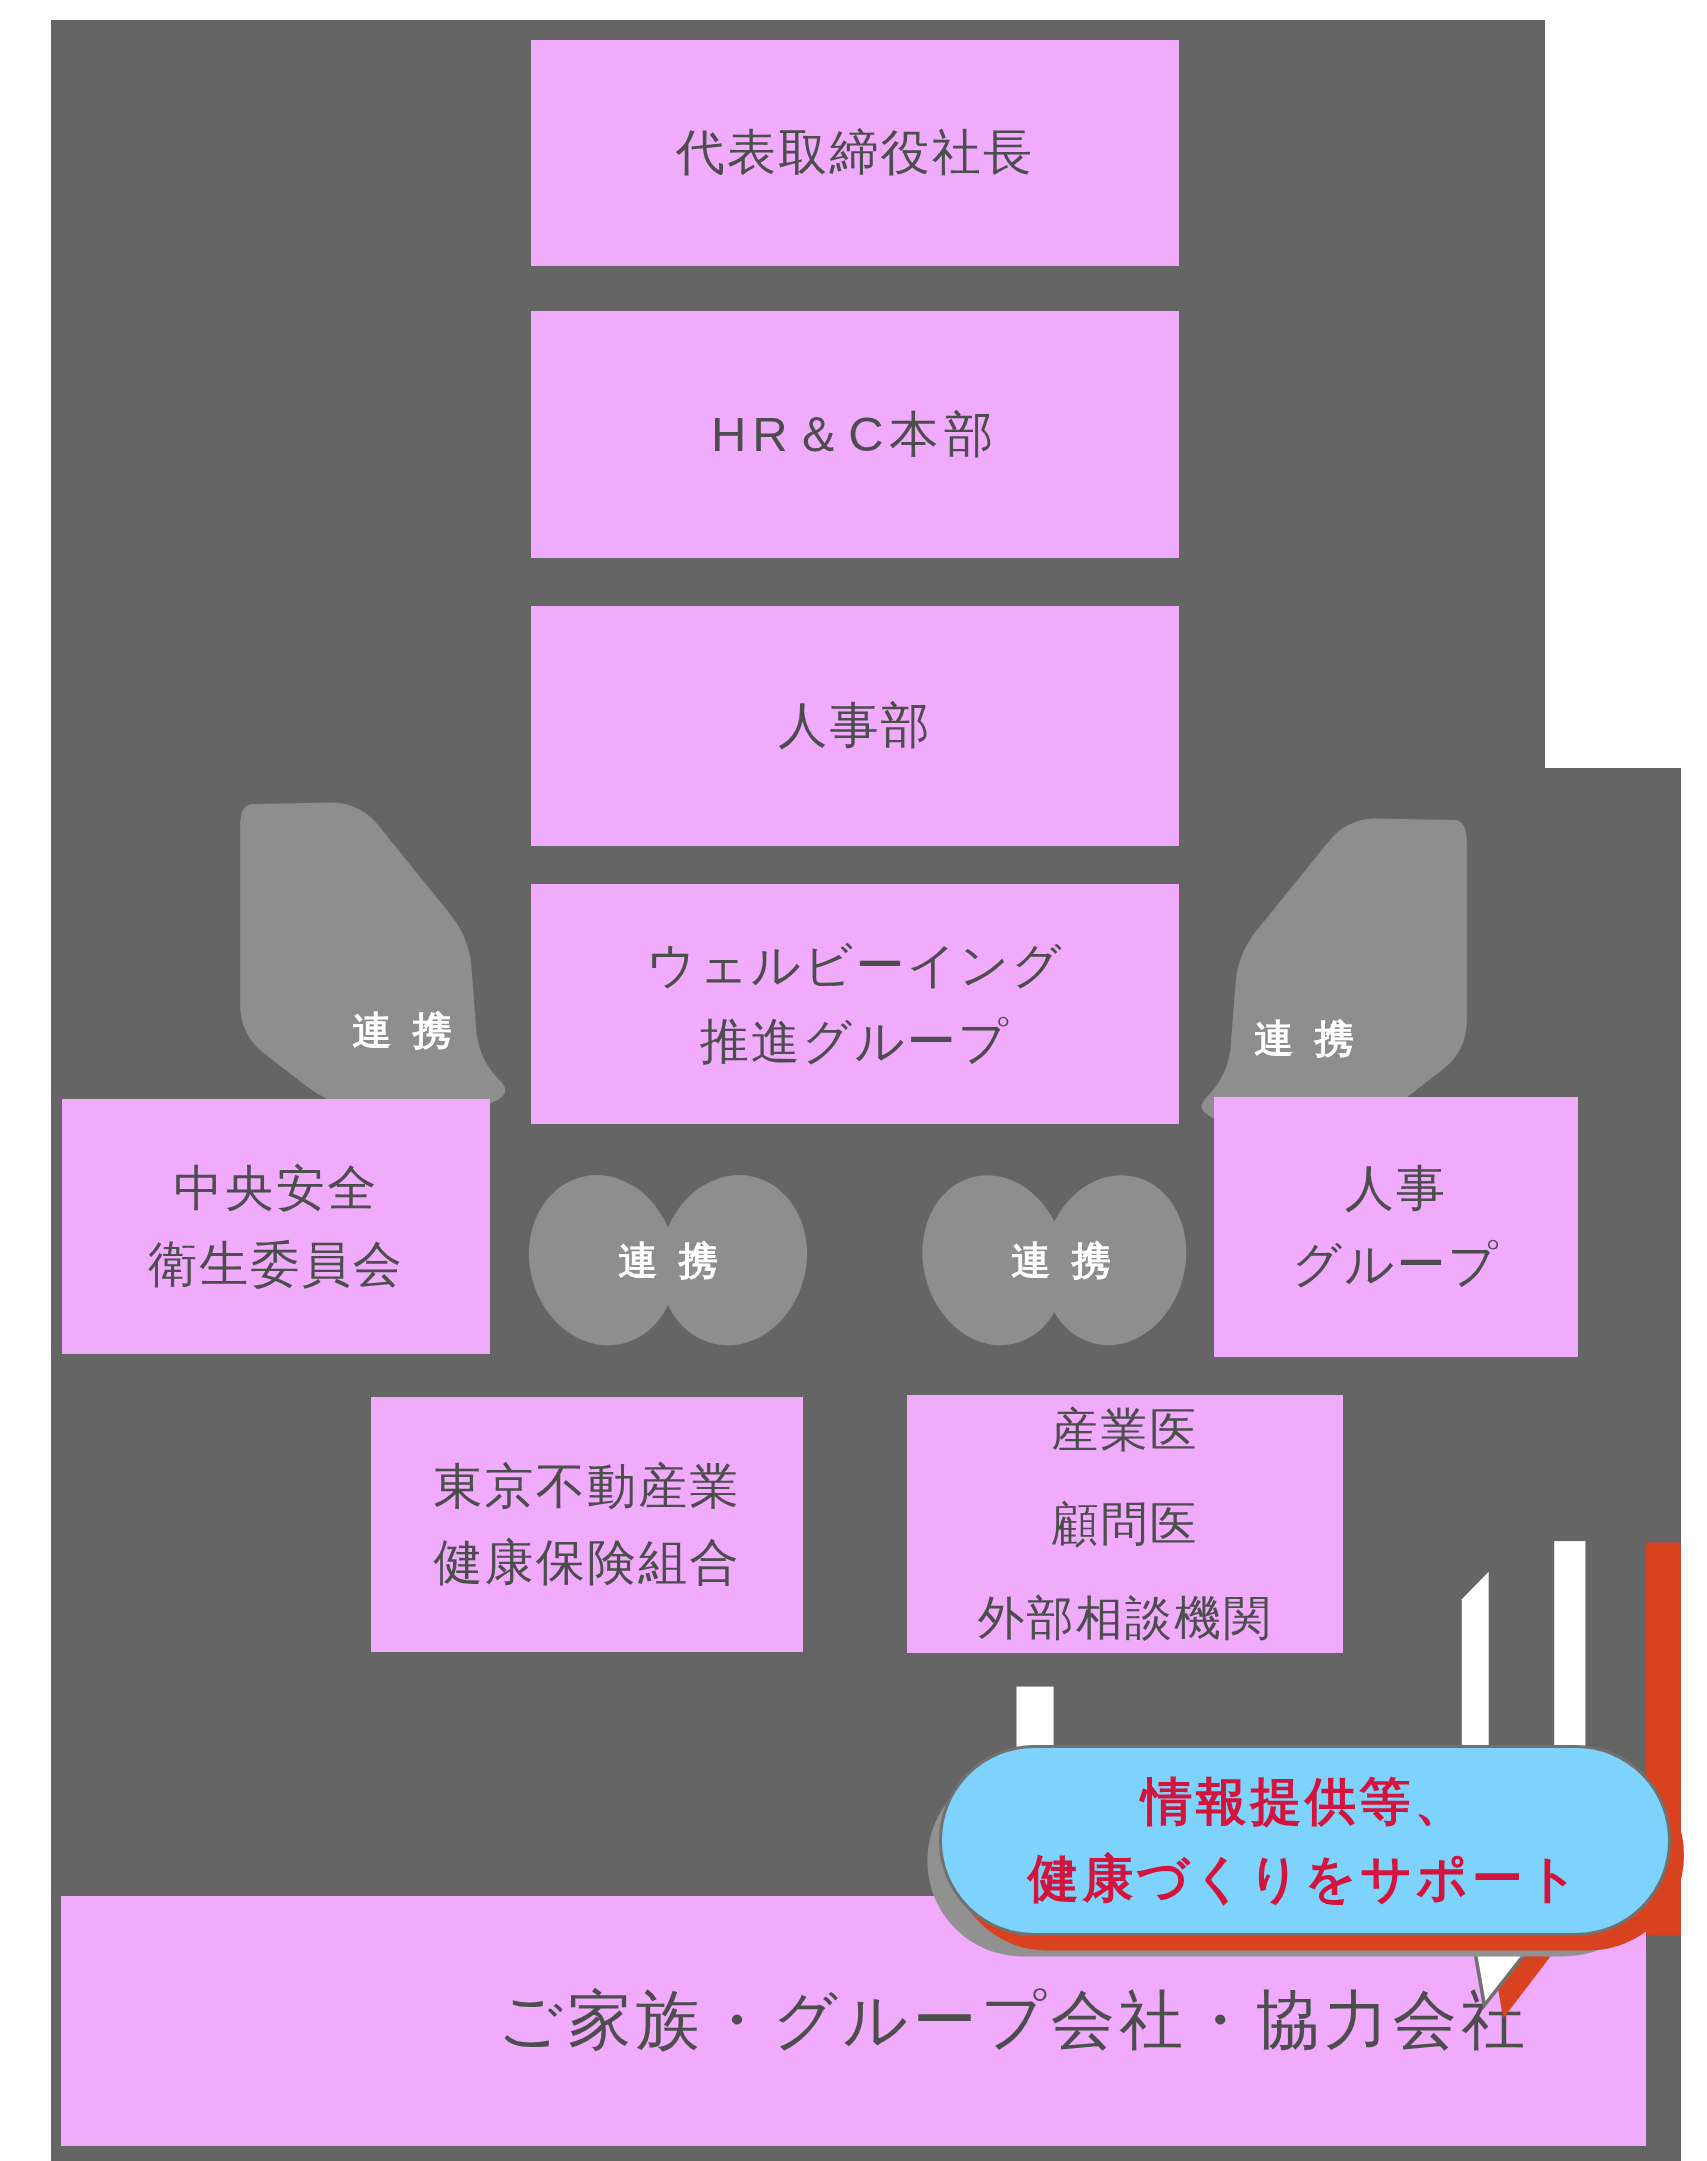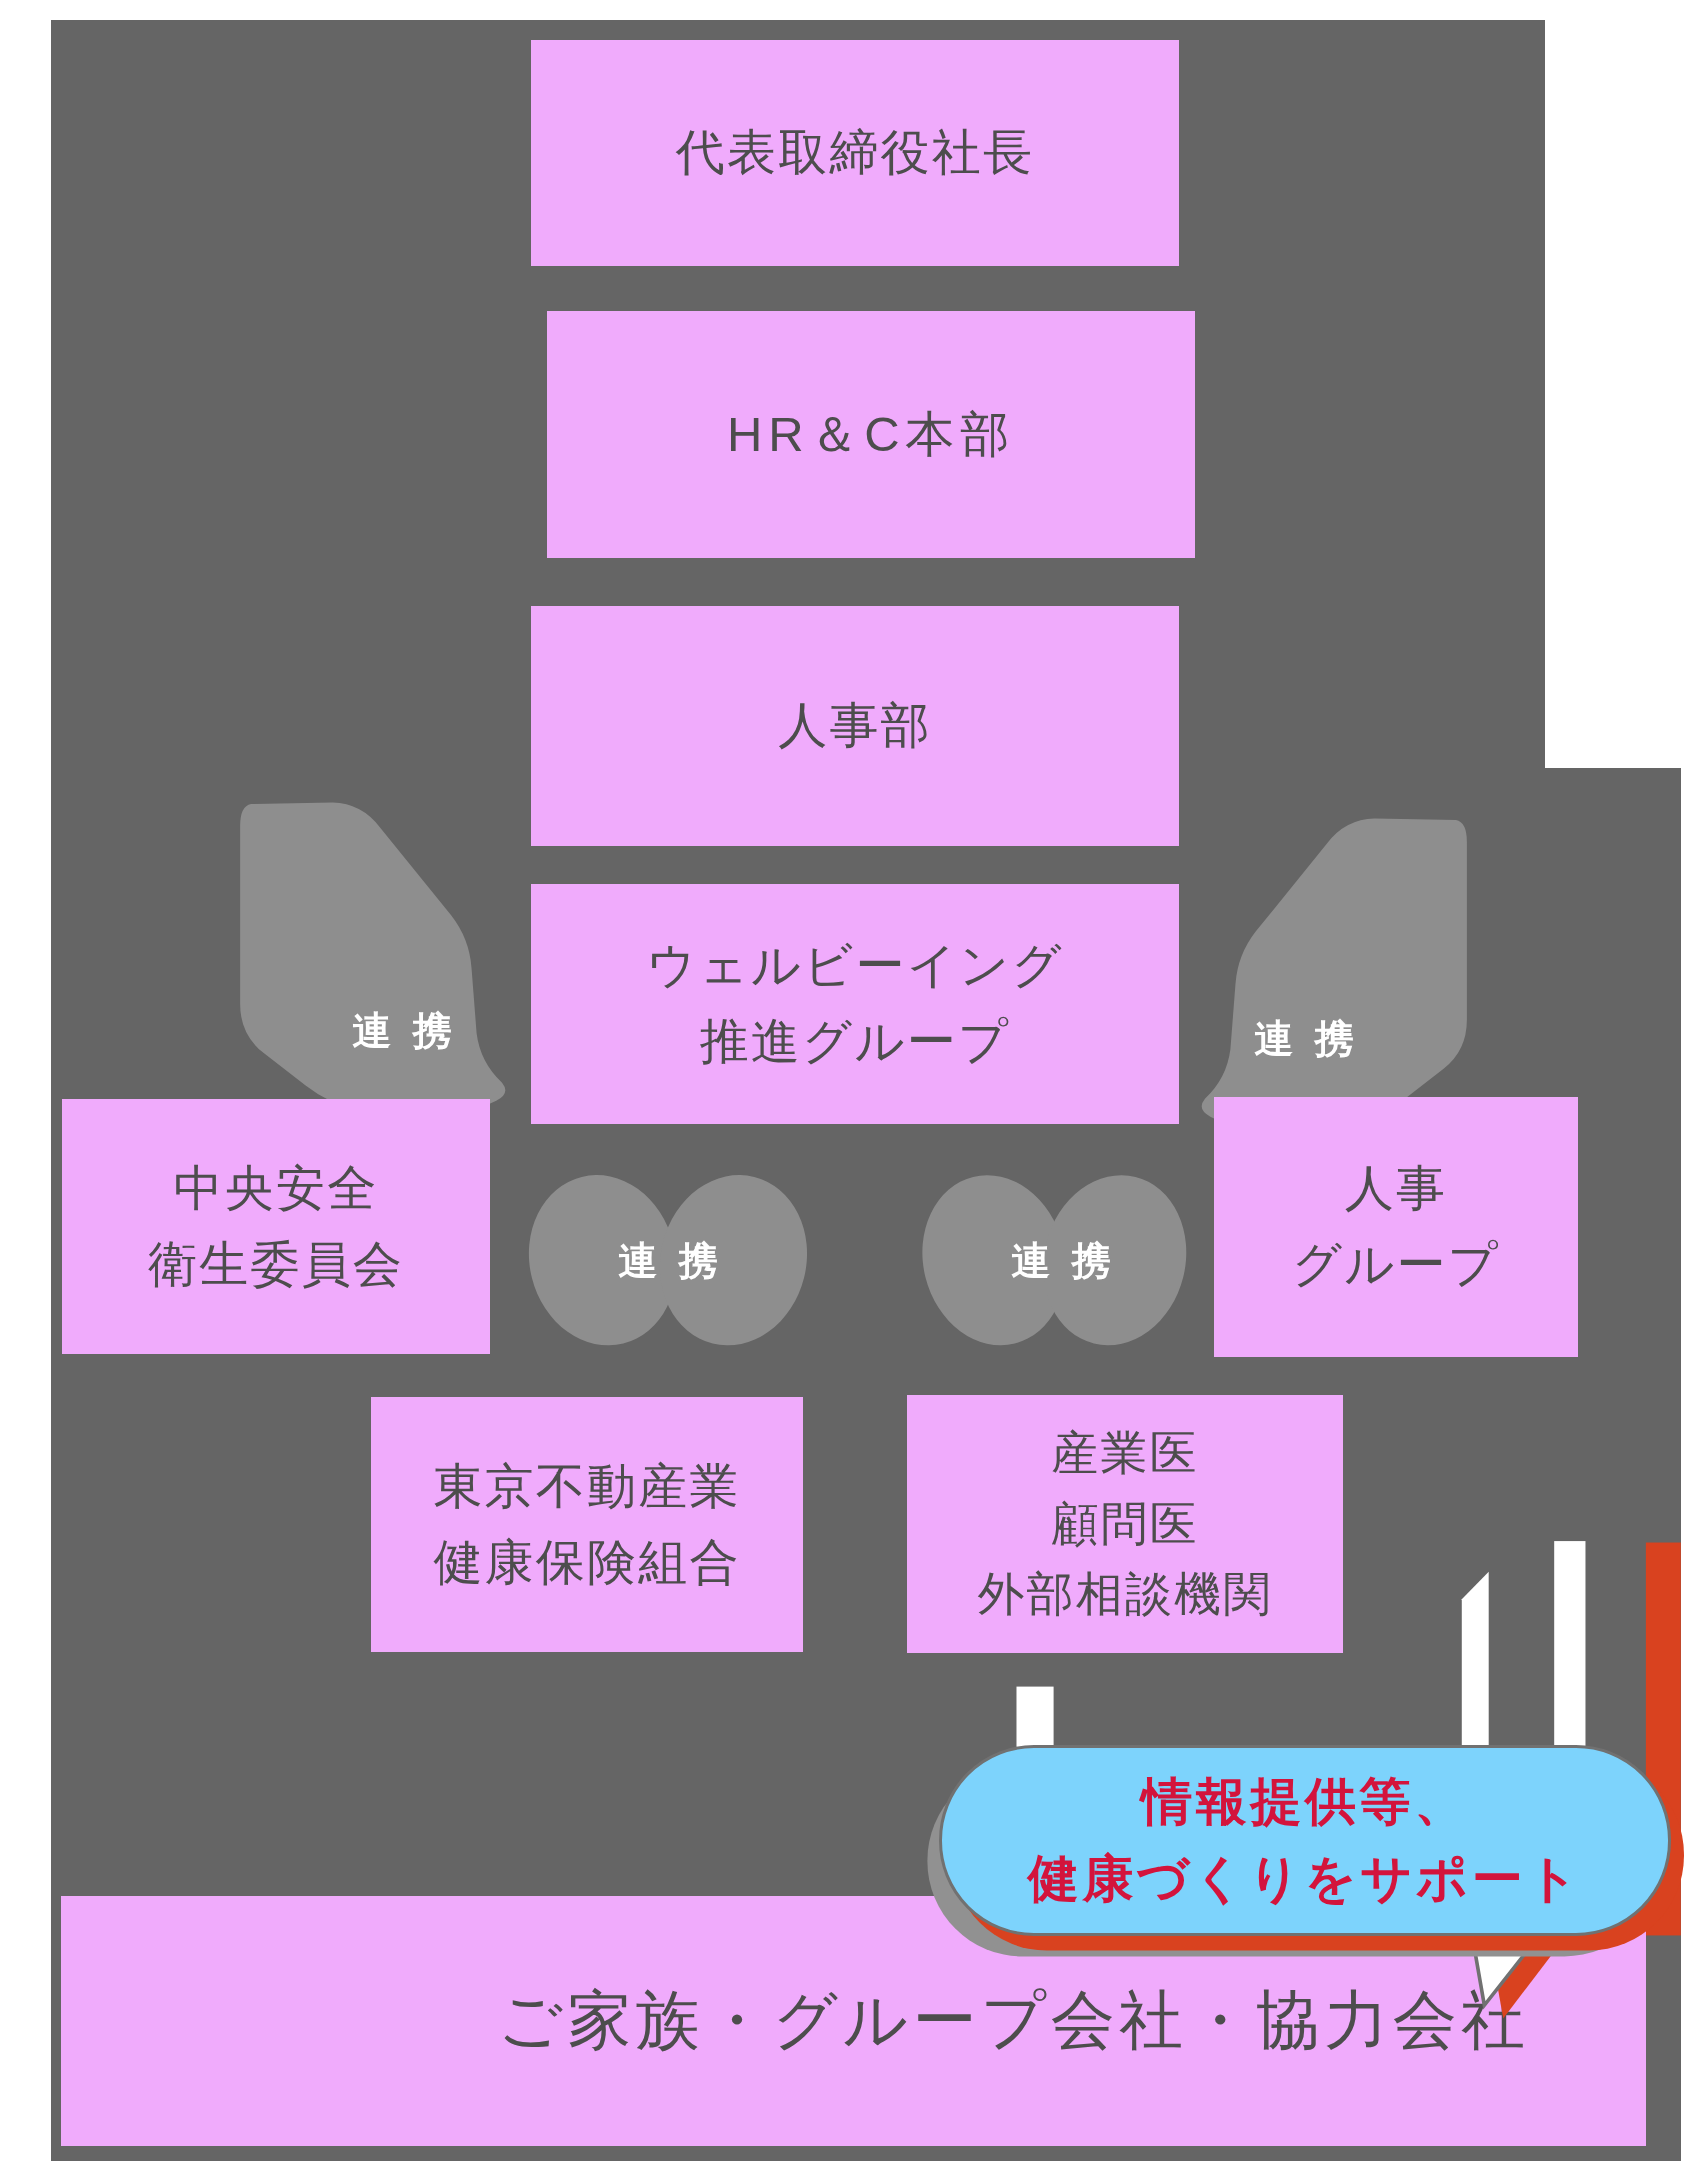--- a/index.html
+++ b/index.html
@@ -79,21 +79,21 @@
 
   <div class="renkei" style="left:402px;top:1031px;">連携</div>
   <div class="renkei" style="left:1304px;top:1039px;">連携</div>
   <div class="renkei" style="left:668px;top:1261px;">連携</div>
   <div class="renkei" style="left:1061px;top:1261px;">連携</div>
 
   <div class="box" style="left:531px;top:40px;width:648px;height:226px;">
     <span>代表取締役社長</span>
   </div>
 
-  <div class="box" style="left:531px;top:311px;width:648px;height:247px;letter-spacing:5.8px;margin-left:16px;">
+  <div class="box" style="left:531px;top:311px;width:648px;height:247px;letter-spacing:5.8px;">
     <span>HR＆C本部</span>
   </div>
 
   <div class="box" style="left:531px;top:606px;width:648px;height:240px;">
     <span>人事部</span>
   </div>
 
   <div class="box" style="left:531px;top:884px;width:648px;height:240px;">
     <span>ウェルビーイング</span>
     <span>推進グループ</span>
@@ -107,21 +107,21 @@
   <div class="box" style="left:1214px;top:1097px;width:364px;height:260px;">
     <span>人事</span>
     <span>グループ</span>
   </div>
 
   <div class="box" style="left:371px;top:1397px;width:432px;height:255px;">
     <span>東京不動産業</span>
     <span>健康保険組合</span>
   </div>
 
-  <div class="box" style="left:907px;top:1395px;width:436px;height:258px;font-size:47px;line-height:1.5;">
+  <div class="box" style="left:907px;top:1395px;width:436px;height:258px;font-size:47px;line-height:1.5;justify-content:space-between;">
     <span>産業医</span>
     <span>顧問医</span>
     <span>外部相談機関</span>
   </div>
 
   <div class="box" id="bottom-bar">
     <span>ご家族・グループ会社・協力会社</span>
   </div>
 
   <svg class="deco tail-layer" viewBox="0 0 2346 2970">

